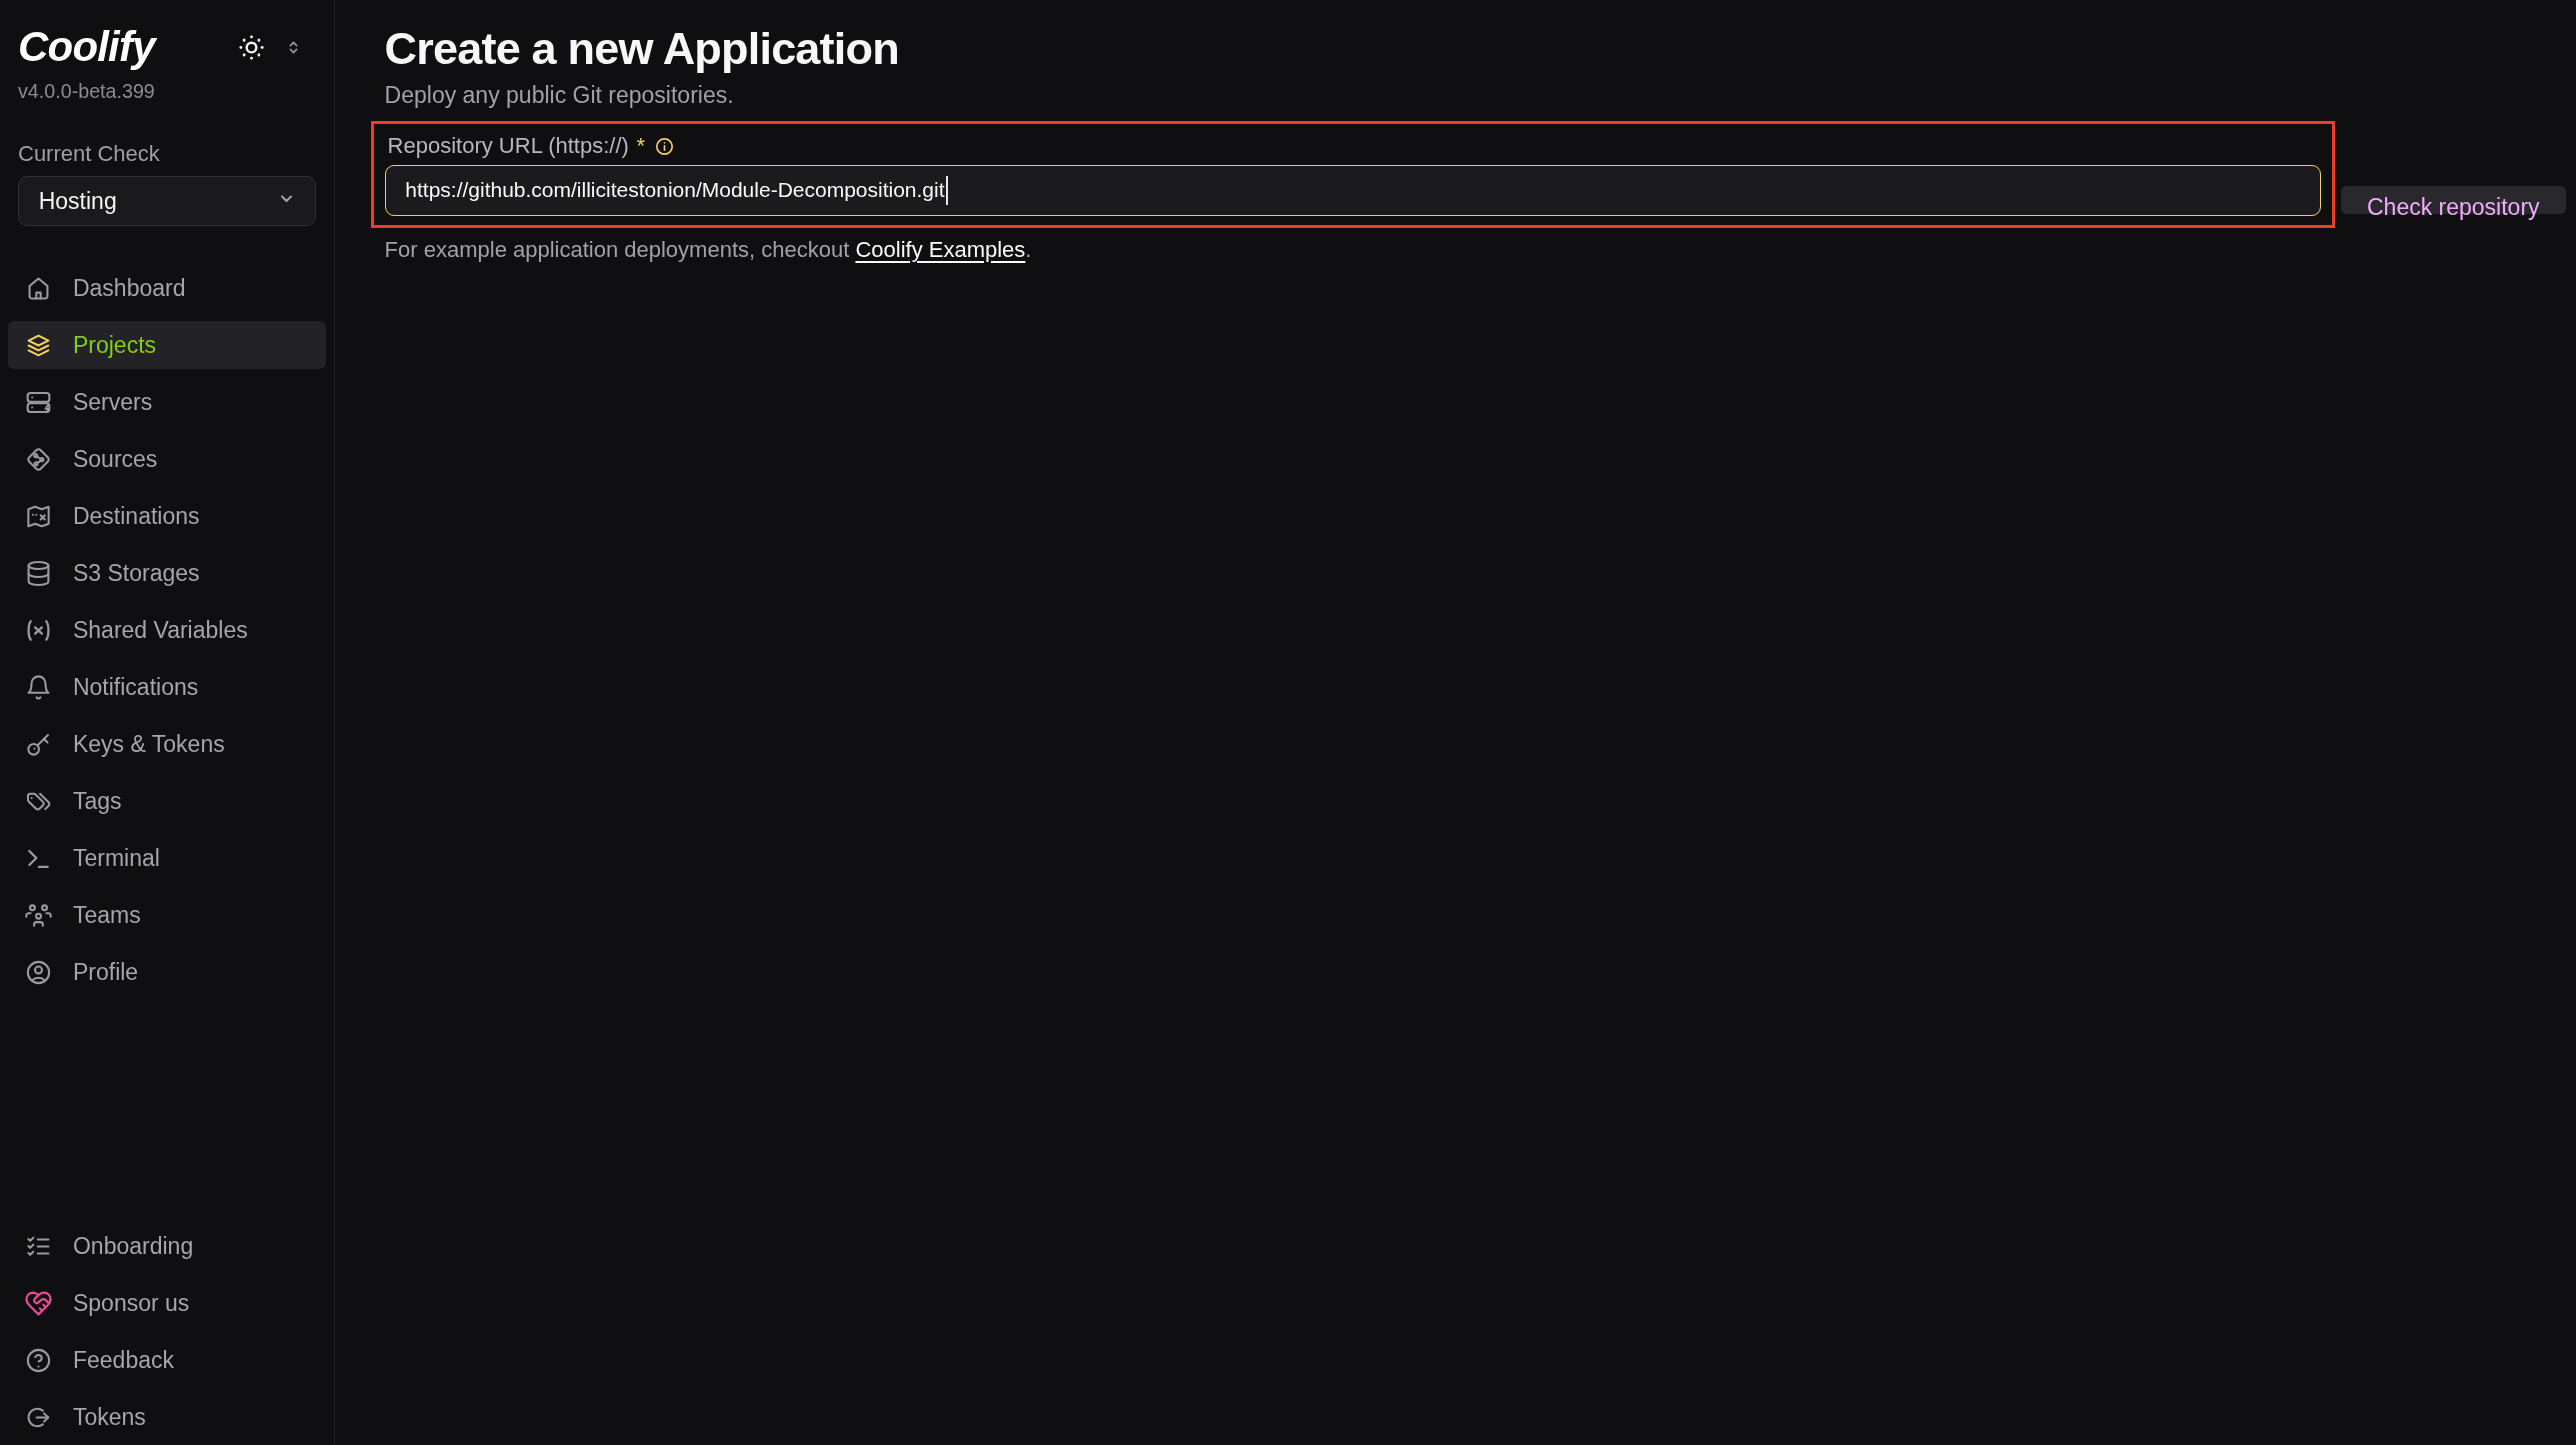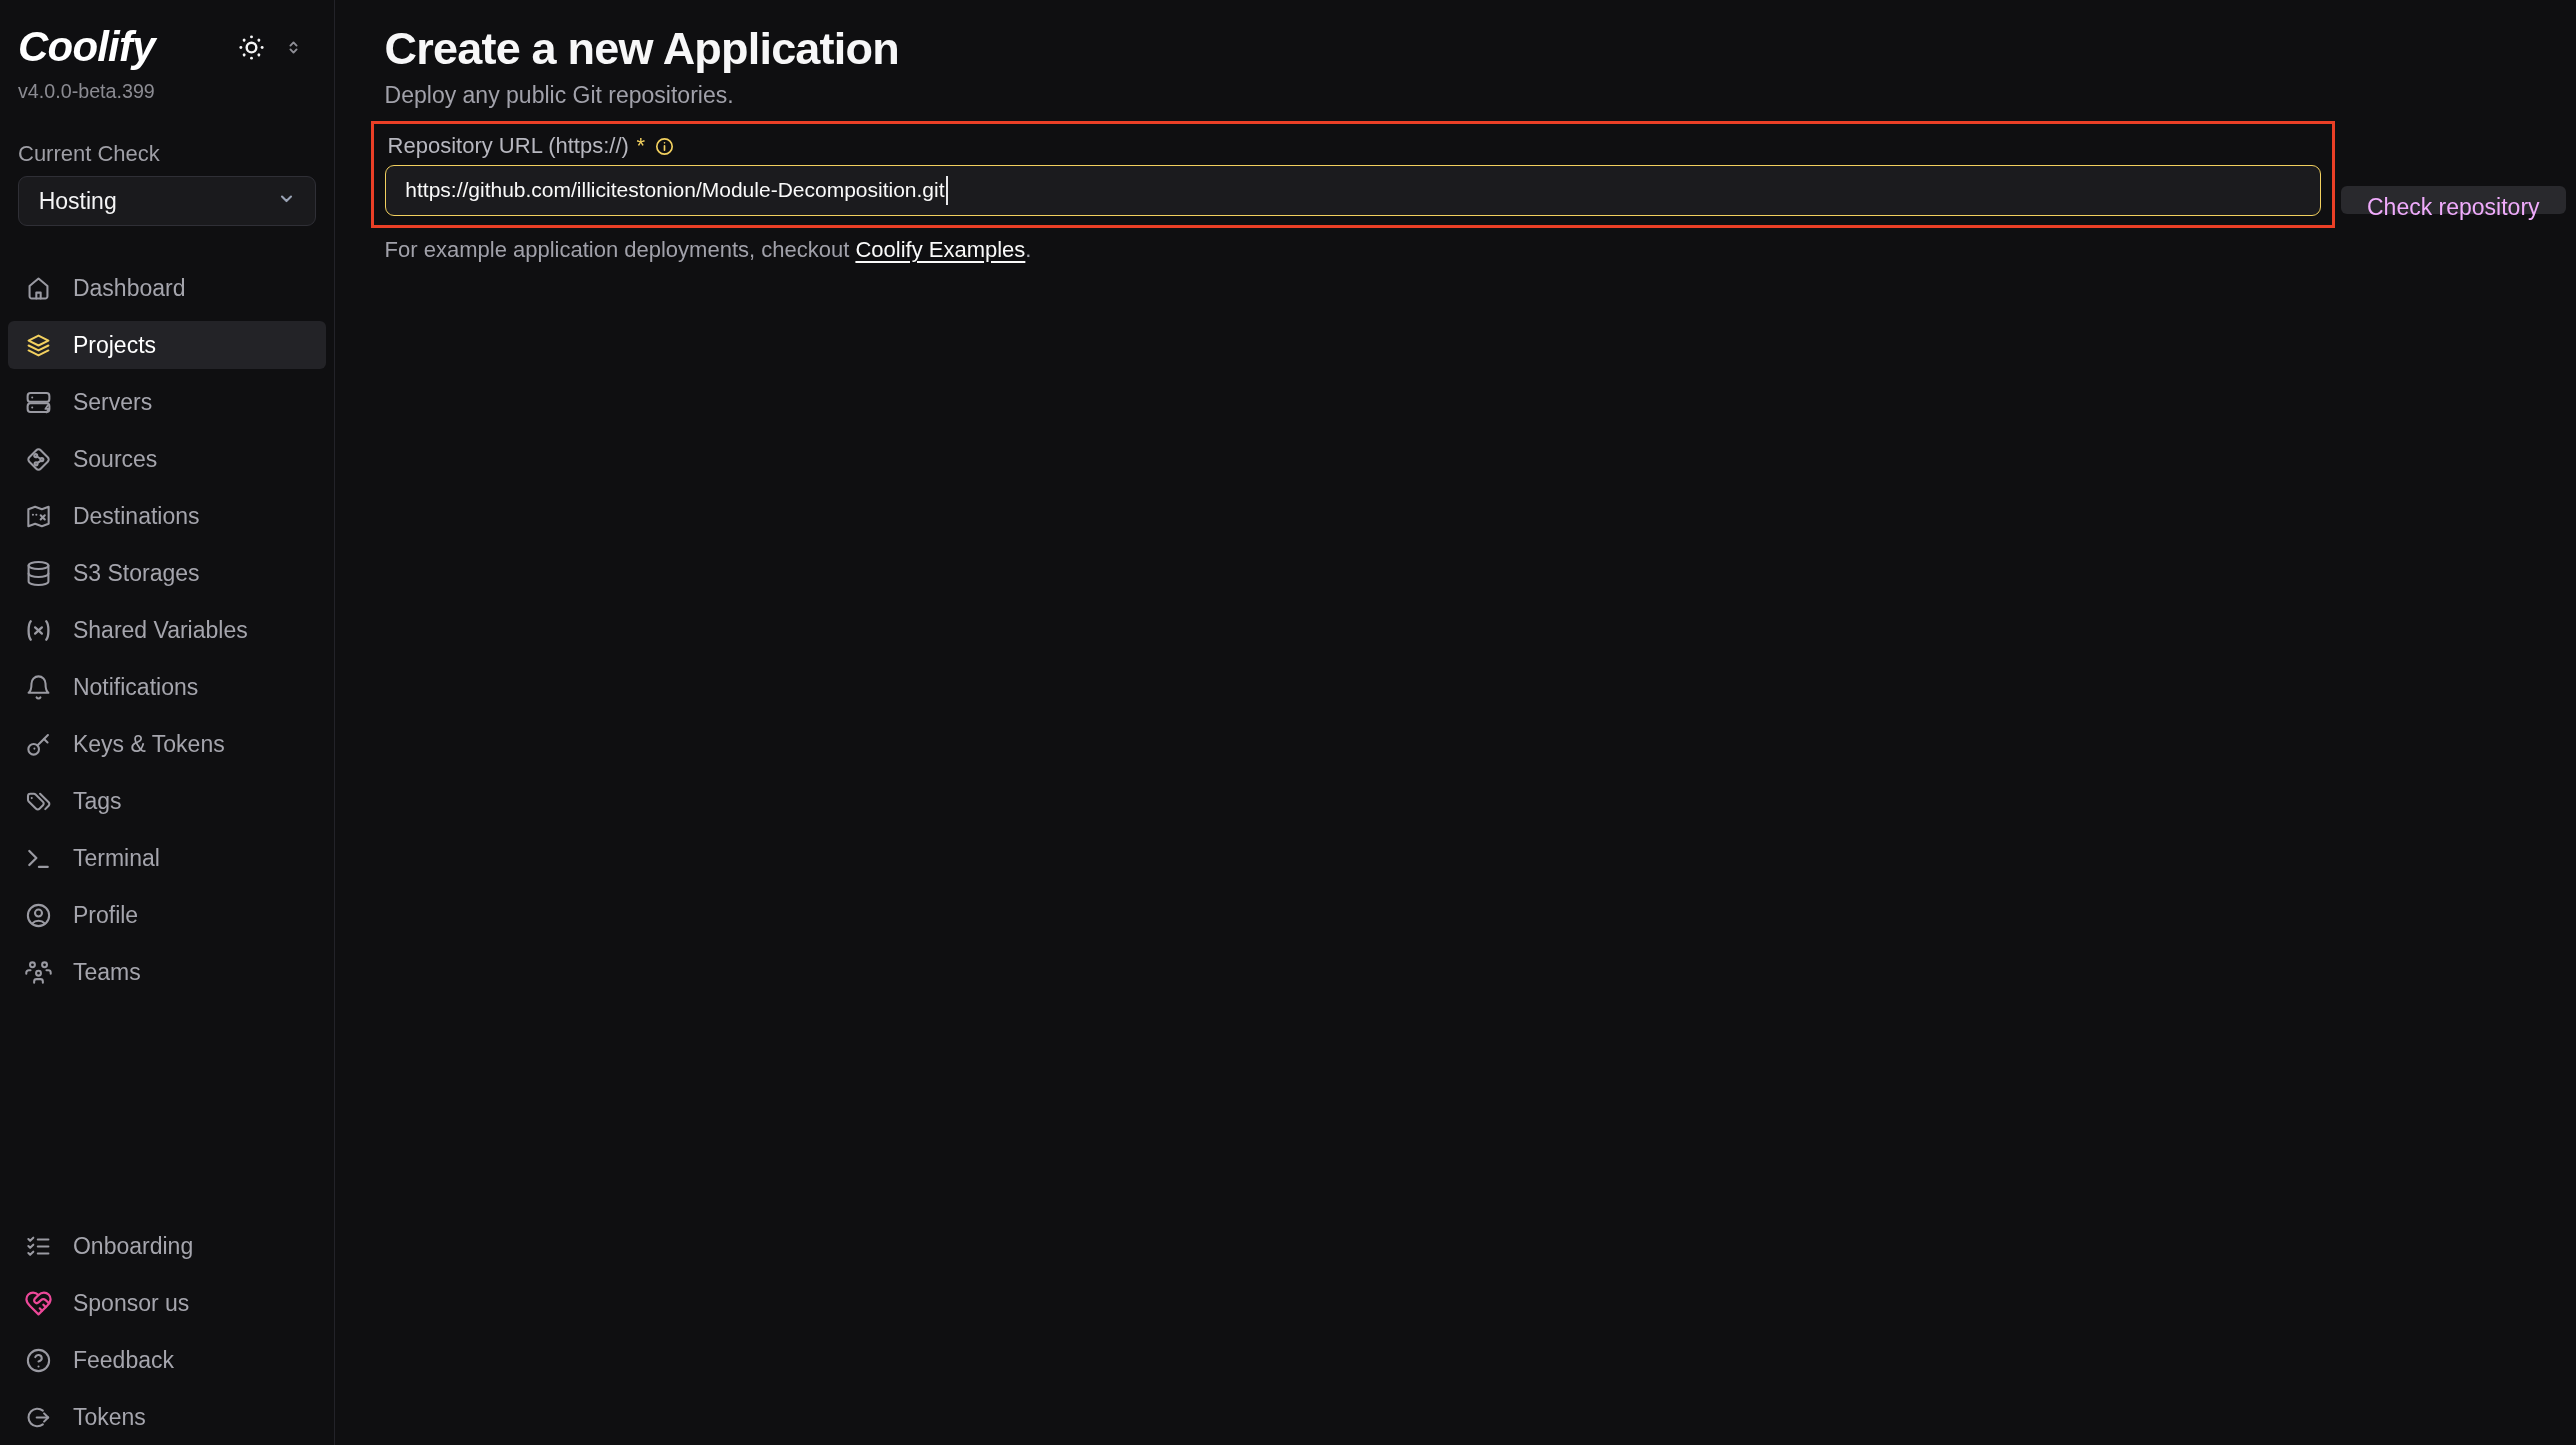--- a/index.html
+++ b/index.html
@@ -34,21 +34,21 @@
   .team-select .chev { color:#9aa3b5; }
 
   .nav { margin-top:38px; padding:0 7.6px; display:flex; flex-direction:column; gap:9px; }
   .nav.bottom { position:absolute; left:0; right:0; bottom:4.5px; margin-top:0; }
   .nav-item {
     height:48px; border-radius:6px; display:flex; align-items:center; gap:19.7px;
     padding:0 9px 0 16.7px; color:#a5a5ad; font-size:23px; text-decoration:none; cursor:pointer;
   }
   .nav-item .nicon { width:29px; height:29px; flex:none; color:#9a9aa2; display:inline-flex; }
   .nav-item .nicon svg { width:29px; height:29px; }
-  .nav-item.active { background:#232327; color:#ffffff; }
+  .nav-item.active { background:#232327; color:#84cc16; }
   .nav-item.active .nicon { color:#f2d05f; }
   .nav-item.sponsor .nicon { color:#ec4899; }
 
   
   .main { flex:1; padding:23px 0 0 36px; }
   .page-title { margin-left:13.6px; font-size:45px; font-weight:bold; letter-spacing:-0.8px; color:#f7f7f8; line-height:1.15; }
   .page-subtitle { margin:7.6px 0 0 13.6px; font-size:23px; color:#a1a1aa; }
 
   .form-row { display:flex; align-items:flex-end; margin-top:12px; }
   .red-box {
@@ -232,39 +232,39 @@
             <svg viewBox="0 0 24 24" fill="none" stroke="currentColor" stroke-width="1.9" stroke-linecap="round" stroke-linejoin="round">
               <path d="m4.4 5.8 5.8 5.8-5.8 5.8"></path>
               <path d="M12.4 19h7.2"></path>
             </svg>
           </span>
         <span>Terminal</span>
       </a>
       <a class="nav-item">
         <span class="nicon">
             <svg viewBox="0 0 24 24" fill="none" stroke="currentColor" stroke-width="1.7" stroke-linecap="round" stroke-linejoin="round">
-              <circle cx="12" cy="12" r="8.8"></circle>
-              <circle cx="12" cy="10" r="2.9"></circle>
-              <path d="M6.8 18.6a7.2 7.2 0 0 1 10.4 0"></path>
-            </svg>
-          </span>
-        <span>Profile</span>
-      </a>
-      <a class="nav-item">
-        <span class="nicon">
-            <svg viewBox="0 0 24 24" fill="none" stroke="currentColor" stroke-width="1.7" stroke-linecap="round" stroke-linejoin="round">
               <circle cx="12" cy="12.6" r="2"></circle>
               <path d="M8.4 20.4v-.9a2 2 0 0 1 2-2h3.2a2 2 0 0 1 2 2v.9"></path>
               <circle cx="17" cy="5.6" r="2"></circle>
               <path d="M18.6 10.2h1.5a2 2 0 0 1 2 2v.9"></path>
               <circle cx="7" cy="5.6" r="2"></circle>
               <path d="M1.9 13.1v-.9a2 2 0 0 1 2-2h1.5"></path>
             </svg>
           </span>
         <span>Teams</span>
+      </a>
+      <a class="nav-item">
+        <span class="nicon">
+            <svg viewBox="0 0 24 24" fill="none" stroke="currentColor" stroke-width="1.7" stroke-linecap="round" stroke-linejoin="round">
+              <circle cx="12" cy="12" r="8.8"></circle>
+              <circle cx="12" cy="10" r="2.9"></circle>
+              <path d="M6.8 18.6a7.2 7.2 0 0 1 10.4 0"></path>
+            </svg>
+          </span>
+        <span>Profile</span>
       </a>
     </nav>
 
     <nav class="nav bottom">
       <a class="nav-item">
         <span class="nicon">
             <svg viewBox="0 0 24 24" fill="none" stroke="currentColor" stroke-width="1.7" stroke-linecap="round" stroke-linejoin="round">
               <path d="M11.4 6.2h8.8"></path>
               <path d="M11.4 12h8.8"></path>
               <path d="M11.4 17.8h8.8"></path>

